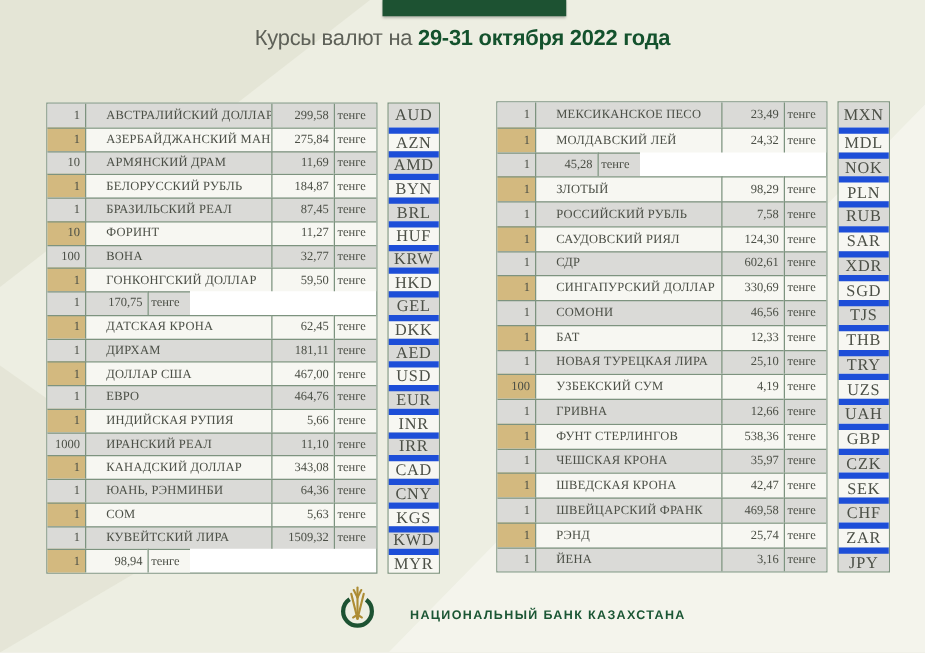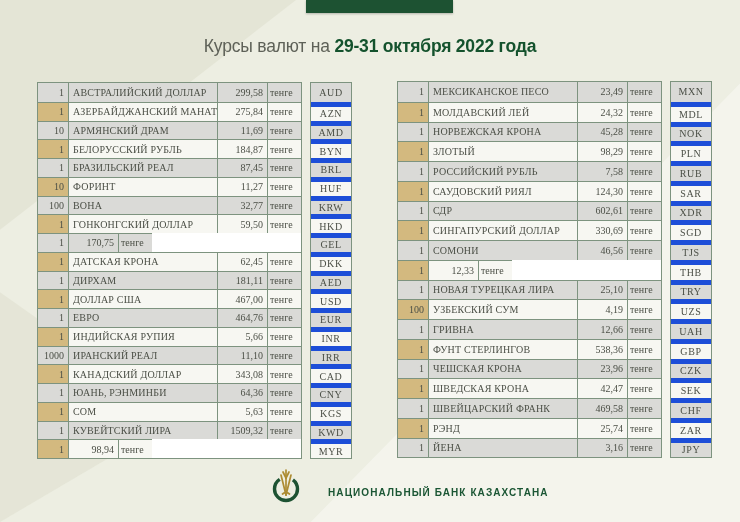--- a/index.html
+++ b/index.html
@@ -13,46 +13,46 @@
   .wm-right { clip-path:polygon(100% 16%, 100% 100%, 42% 100%); background:rgba(255,255,252,0.38); }
   .wm-topleft { clip-path:polygon(0 0, 40% 0, 0 44%); background:rgba(210,208,186,0.30); }
   .wm-bottomleft { clip-path:polygon(0 56%, 24% 80%, 0 100%); background:rgba(210,208,186,0.28); }
 
   .green-banner {
     position:absolute; left:306px; top:0; width:147px; height:13px;
     background:#1d5232; box-shadow:0 1px 2px rgba(0,0,0,0.25);
   }
 
   .title {
-    position:absolute; top:36px; left:0; width:100%;
+    position:absolute; top:20px; left:0; width:100%;
     text-align:center; font-size:17.5px; letter-spacing:-0.2px;
     color:#5e6158;
   }
   .title b { color:#14522d; font-weight:700; }
 
   .table-wrap { position:absolute; display:flex; }
   .table-wrap.left  { left:37px;  top:82px; --rh:18.75px; }
   .table-wrap.right { left:397px; top:81px; --rh:19.75px; }
 
   .mtable { display:flex; flex-direction:column; border:1px solid #7d937f; background:#fff; height:fit-content; }
   .mrow { display:flex; height:var(--rh); }
   .mrow + .mrow .mcell { border-top:1px solid #7d937f; }
   .mcell { display:flex; align-items:center; font-family:"Liberation Serif", serif;
            font-size:10px; color:#4b4f46; overflow:hidden; white-space:nowrap; }
   .mcell + .mcell { border-left:1px solid #7d937f; }
   .mcell.qty  { width:30px;  justify-content:flex-end; padding-right:4px; }
-  .mcell.name { width:149px; padding-left:4px; letter-spacing:0.2px; }
+  .mcell.name { width:149px; padding-left:16px; letter-spacing:0.2px; }
   .mcell.rate { width:50px;  justify-content:flex-end; padding-right:4px; }
   .mcell.unit { width:34px;  padding-left:2px; }
 
   .gap-strip { width:8px; }
 
   .code-table { display:flex; flex-direction:column; border:1px solid #7d937f; width:42px; height:fit-content; }
   .crow { height:var(--rh); display:flex; align-items:center; justify-content:center;
-          font-family:"Liberation Serif", serif; font-size:10px; letter-spacing:0.6px; color:#4b4f46; }
+          font-family:"Liberation Serif", serif; font-size:13px; letter-spacing:0.6px; color:#4b4f46; }
   .crow + .crow { border-top:5px solid #1d4ed8; }
 
   
   .r0 .mcell, .crow.r0 { background:#dadad7; }
   .r1 .mcell, .crow.r1 { background:#f7f7f2; }
   .r1 .mcell.qty { background:#d3b97f; }
 
   .footer { position:absolute; left:0; top:464px; width:100%; height:44px; }
   .footer-inner { position:absolute; left:268px; top:0; display:flex; align-items:center; }
   .logo { width:36px; height:40px; }
@@ -230,21 +230,20 @@
           <div class="mcell unit">тенге</div>
         </div>
         <div class="mrow r1">
           <div class="mcell qty">1</div>
           <div class="mcell name">МОЛДАВСКИЙ ЛЕЙ</div>
           <div class="mcell rate">24,32</div>
           <div class="mcell unit">тенге</div>
         </div>
         <div class="mrow r0">
           <div class="mcell qty">1</div>
-          <div class="mcell name">НОРВЕЖСКАЯ КРОНА</div>
           <div class="mcell rate">45,28</div>
           <div class="mcell unit">тенге</div>
         </div>
         <div class="mrow r1">
           <div class="mcell qty">1</div>
           <div class="mcell name">ЗЛОТЫЙ</div>
           <div class="mcell rate">98,29</div>
           <div class="mcell unit">тенге</div>
         </div>
         <div class="mrow r0">
@@ -272,20 +271,21 @@
           <div class="mcell unit">тенге</div>
         </div>
         <div class="mrow r0">
           <div class="mcell qty">1</div>
           <div class="mcell name">СОМОНИ</div>
           <div class="mcell rate">46,56</div>
           <div class="mcell unit">тенге</div>
         </div>
         <div class="mrow r1">
           <div class="mcell qty">1</div>
+          <div class="mcell name">БАТ</div>
           <div class="mcell rate">12,33</div>
           <div class="mcell unit">тенге</div>
         </div>
         <div class="mrow r0">
           <div class="mcell qty">1</div>
           <div class="mcell name">НОВАЯ ТУРЕЦКАЯ ЛИРА</div>
           <div class="mcell rate">25,10</div>
           <div class="mcell unit">тенге</div>
         </div>
         <div class="mrow r1">
@@ -302,21 +302,21 @@
         </div>
         <div class="mrow r1">
           <div class="mcell qty">1</div>
           <div class="mcell name">ФУНТ СТЕРЛИНГОВ</div>
           <div class="mcell rate">538,36</div>
           <div class="mcell unit">тенге</div>
         </div>
         <div class="mrow r0">
           <div class="mcell qty">1</div>
           <div class="mcell name">ЧЕШСКАЯ КРОНА</div>
-          <div class="mcell rate">23,96</div>
+          <div class="mcell rate">35,97</div>
           <div class="mcell unit">тенге</div>
         </div>
         <div class="mrow r1">
           <div class="mcell qty">1</div>
           <div class="mcell name">ШВЕДСКАЯ КРОНА</div>
           <div class="mcell rate">42,47</div>
           <div class="mcell unit">тенге</div>
         </div>
         <div class="mrow r0">
           <div class="mcell qty">1</div>

